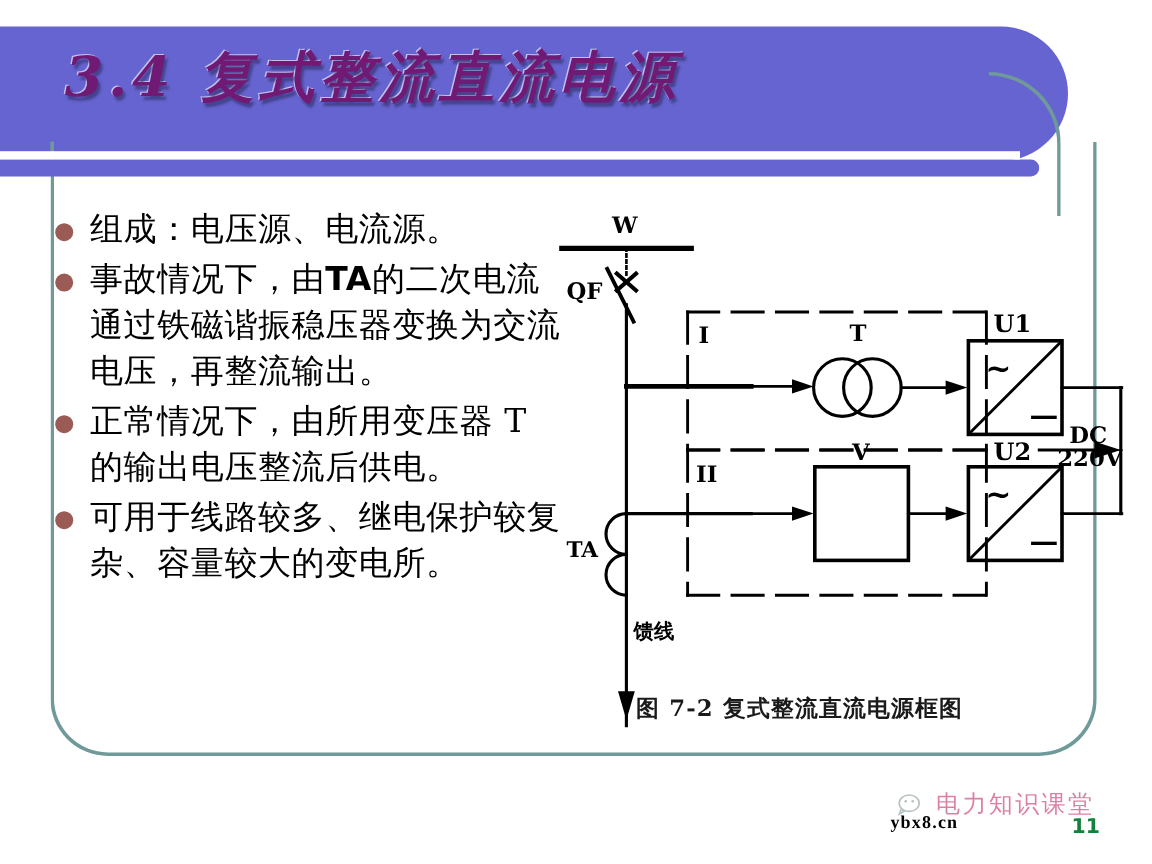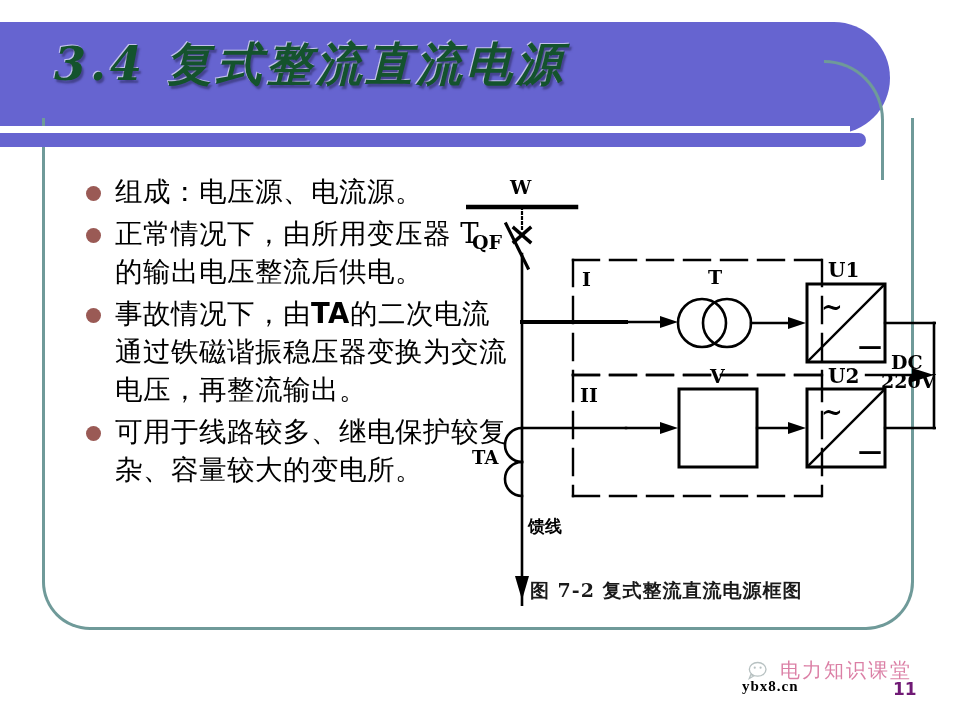--- a/index.html
+++ b/index.html
@@ -67,31 +67,30 @@
   }
   .title{
     position:absolute;
     left:54px; top:34px;
     z-index:4;
     font-family:"DejaVu Serif","Liberation Serif",serif;
     font-size:46px;
     font-weight:bold;
     font-style:italic;
     letter-spacing:4px;
-    color:#14532d;
+    color:#701a75;
     text-shadow:2px 3px 2px rgba(40,40,90,.55), -1px -1px 0 rgba(255,255,255,.6);
     white-space:nowrap;
   }
 
   
   .bullets{
     position:absolute;
     left:46px; top:172px;
     width:430px;
-    padding-left:40px;
   }
   .bullet-row{
     display:flex;
     align-items:flex-start;
     margin-bottom:4px;
   }
   .bullet-dot{
     width:15px;height:15px;
     border-radius:50%;
     background:#9a5a55;
@@ -150,21 +149,21 @@
     font-weight:bold;
     color:#000000;
     letter-spacing:1px;
   }
   .page-num{
     position:absolute;
     left:893px; top:679px;
     font-family:"DejaVu Sans","Liberation Sans",sans-serif;
     font-size:17px;
     font-weight:bold;
-    color:#701a75;
+    color:#15803d;
   }
 </style>
 </head>
 <body>
 
 <div class="slide">
 
   <div class="header-pill"></div>
   <div class="header-stripe2"></div>
   <div class="header-stripe"></div>
@@ -176,26 +175,26 @@
 
   <div class="bullets">
 
     <div class="bullet-row">
       <div class="bullet-dot"></div>
       <div class="bullet-text">组成：电压源、电流源。</div>
     </div>
 
     <div class="bullet-row">
       <div class="bullet-dot"></div>
-      <div class="bullet-text">正常情况下，由所用变压器 T 的输出电压整流后供电。</div>
+      <div class="bullet-text"><span>事故情况下，由</span><b>TA</b><span>的二次电流通过铁磁谐振稳压器变换为交流电压，再整流输出。</span></div>
     </div>
 
     <div class="bullet-row">
       <div class="bullet-dot"></div>
-      <div class="bullet-text"><span>事故情况下，由</span><b>TA</b><span>的二次电流通过铁磁谐振稳压器变换为交流电压，再整流输出。</span></div>
+      <div class="bullet-text">正常情况下，由所用变压器 T 的输出电压整流后供电。</div>
     </div>
 
     <div class="bullet-row">
       <div class="bullet-dot"></div>
       <div class="bullet-text">可用于线路较多、继电保护较复杂、容量较大的变电所。</div>
     </div>
 
   </div>
 
   <div class="diagram">

